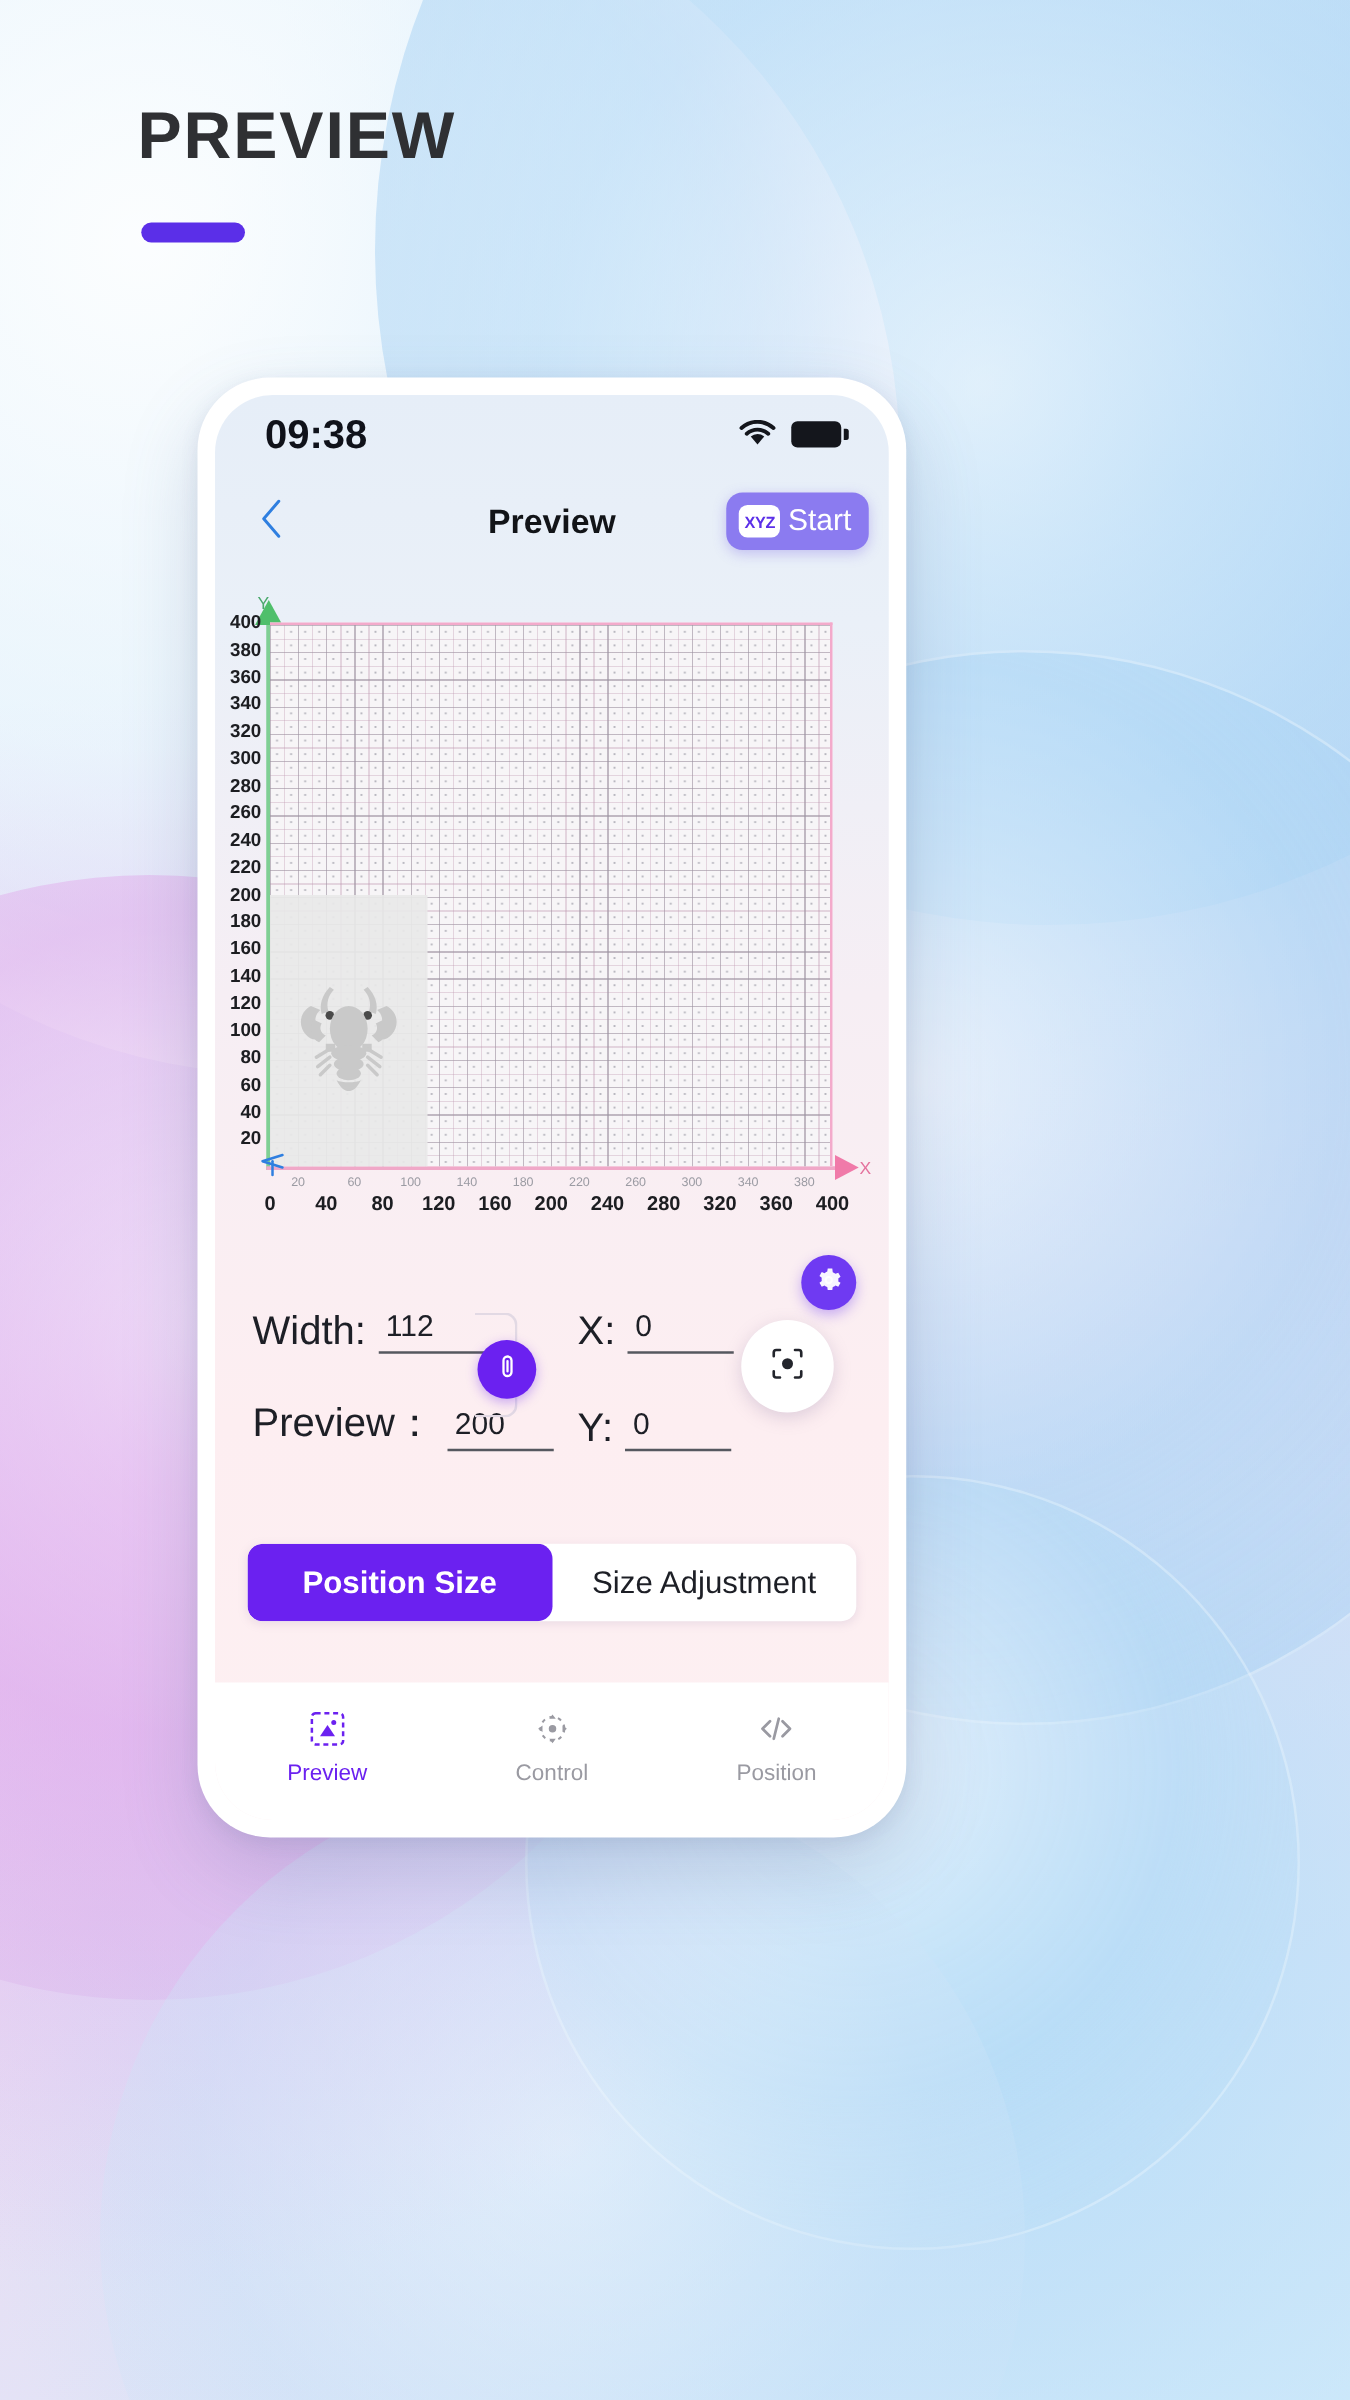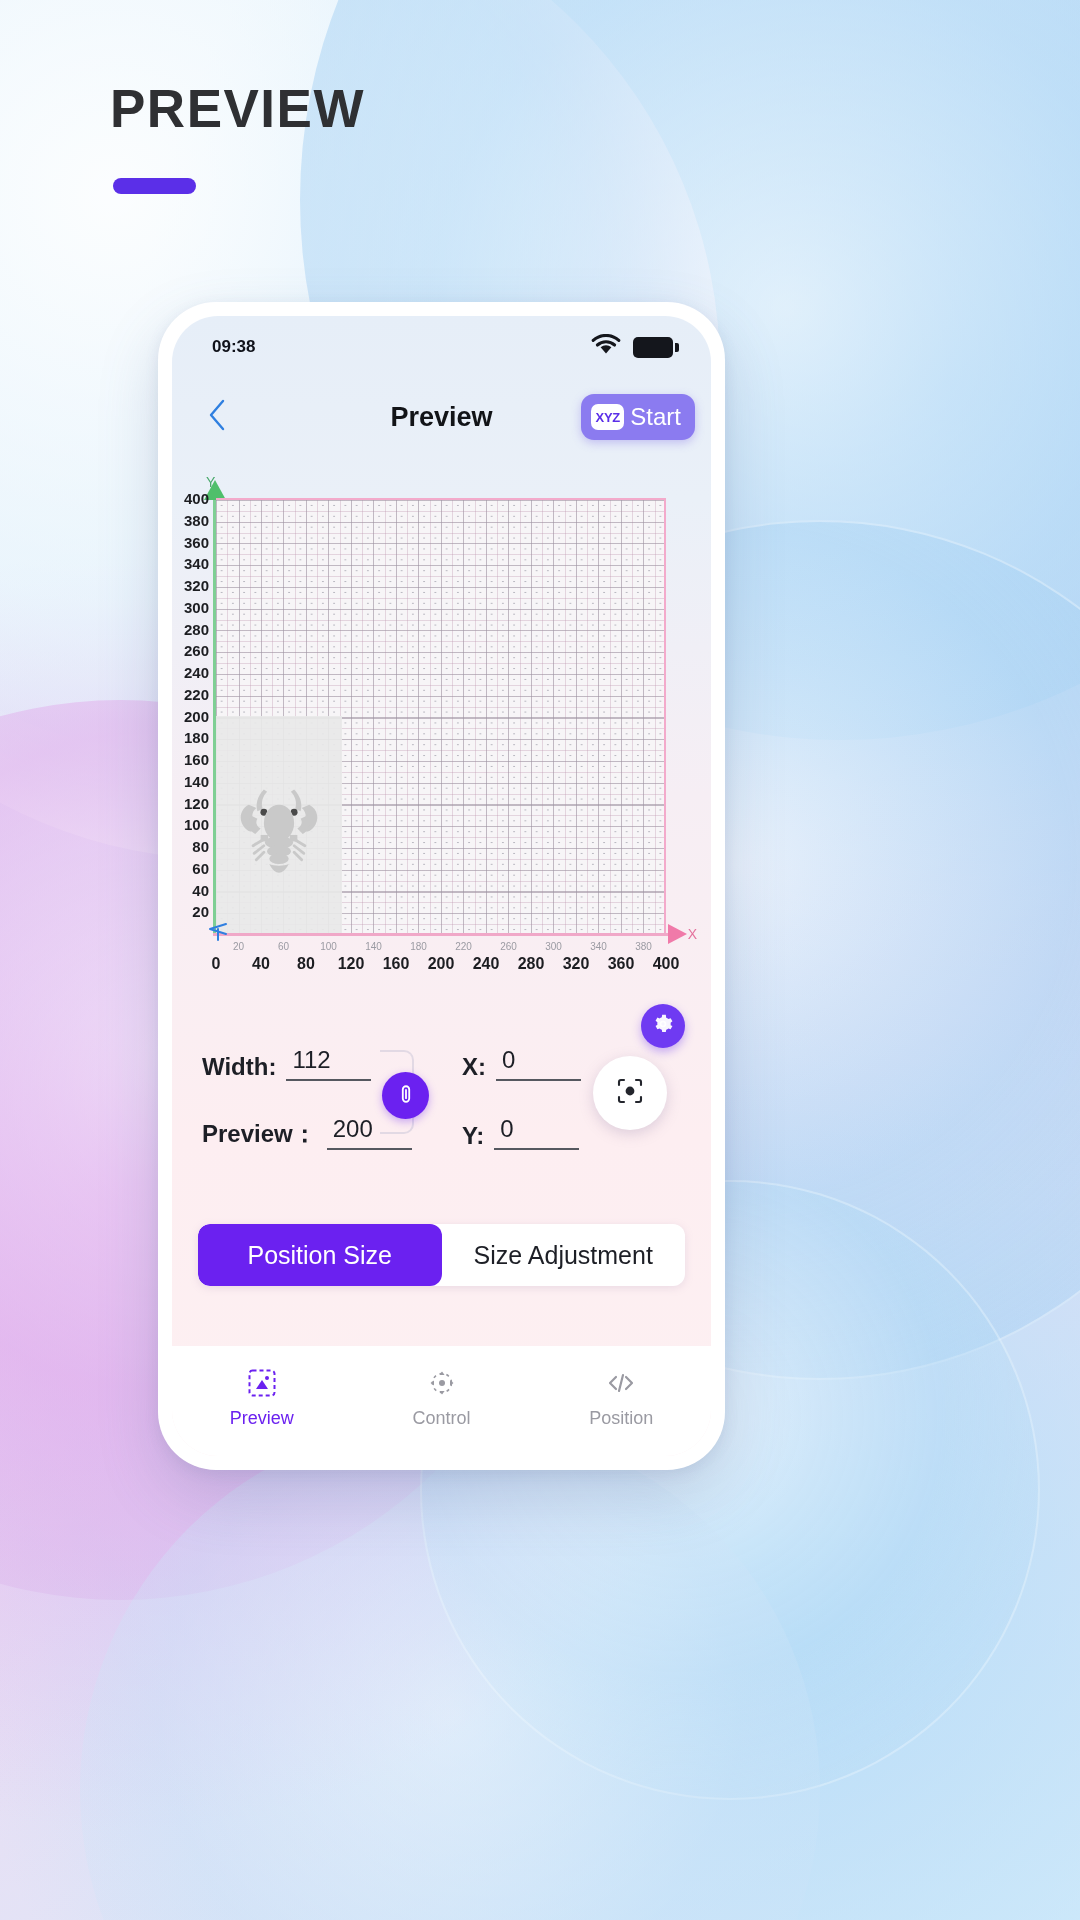--- a/index.html
+++ b/index.html
@@ -79,21 +79,21 @@
     position: relative;
     background: linear-gradient(180deg, #e6eef8 0%, #eaf0f8 16%, #f6eef4 42%, #fdeef1 72%, #fdf0f2 100%);
     display: flex; flex-direction: column;
   }
 
   
   .statusbar {
     height: 62px; flex: 0 0 62px;
     display: flex; align-items: center; justify-content: space-between;
     padding: 0 38px 0 40px;
-    font-size: 17px; font-weight: bold; color: #10121a;
+    font-size: 32px; font-weight: bold; color: #10121a;
   }
   .status-right { display: flex; align-items: center; gap: 12px; }
   .batt {
     width: 40px; height: 21px; border-radius: 5px;
     background: #14161c; position: relative;
   }
   .batt::after {
     content: ""; position: absolute; right: -6px; top: 6px;
     width: 4px; height: 9px; border-radius: 0 2px 2px 0; background: #14161c;
   }
@@ -245,21 +245,21 @@
   .slider-value { font-size: 25px; color: #20222a; min-width: 74px; }
 
   
   .form-area { margin: 26px 30px 0 30px; position: relative; }
   .form-heads { display: flex; }
   .form-heads .h { font-size: 24px; color: #1d1f26; }
   .h-size { width: 215px; }
   .form-rows { margin-top: 22px; position: relative; }
   .frow { display: flex; align-items: flex-end; margin-bottom: 34px; }
   .frow:last-child { margin-bottom: 0; }
-  .flabel { font-size: 24px; color: #1d1f26; white-space: nowrap; font-weight: bold; }
+  .flabel { font-size: 32px; color: #1d1f26; white-space: nowrap; }
   .finput {
     border-bottom: 2px solid #55585f;
     min-width: 85px; margin-left: 10px;
     font-size: 24px; color: #1d1f26;
     padding: 0 4px 5px 6px;
   }
   .pair-size { width: 215px; display: flex; align-items: flex-end; }
   .pair-coord { display: flex; align-items: flex-end; margin-left: 45px; }
   .link-bracket {
     position: absolute; left: 178px; top: 4px;
@@ -295,21 +295,21 @@
     margin: 40px 26px 0 26px;
     height: 62px; display: flex;
     border-radius: 12px; overflow: hidden;
     background: #fff;
     box-shadow: 0 2px 8px rgba(150,130,170,0.18);
   }
   .seg {
     flex: 1; display: flex; align-items: center; justify-content: center;
     font-size: 25px; color: #1d1f26;
   }
-  .seg.active { background: #6b21f0; color: #fff; border-radius: 12px; }
+  .seg.active { background: #6b21f0; color: #fff; border-radius: 12px; font-weight: bold; }
 
   
   .tabbar {
     margin-top: auto;
     height: 110px; flex: 0 0 110px;
     background: #ffffff;
     display: flex; align-items: center;
     padding-bottom: 6px;
   }
   .tab {

